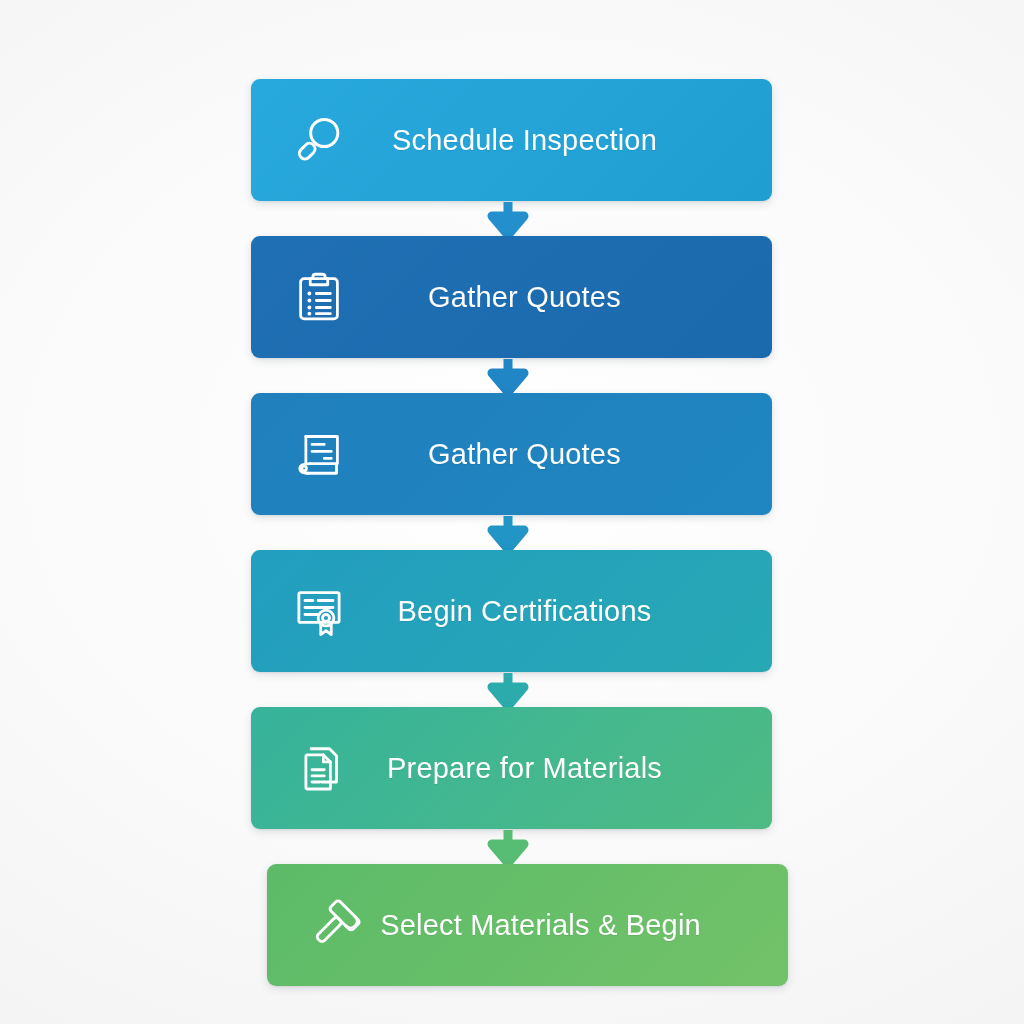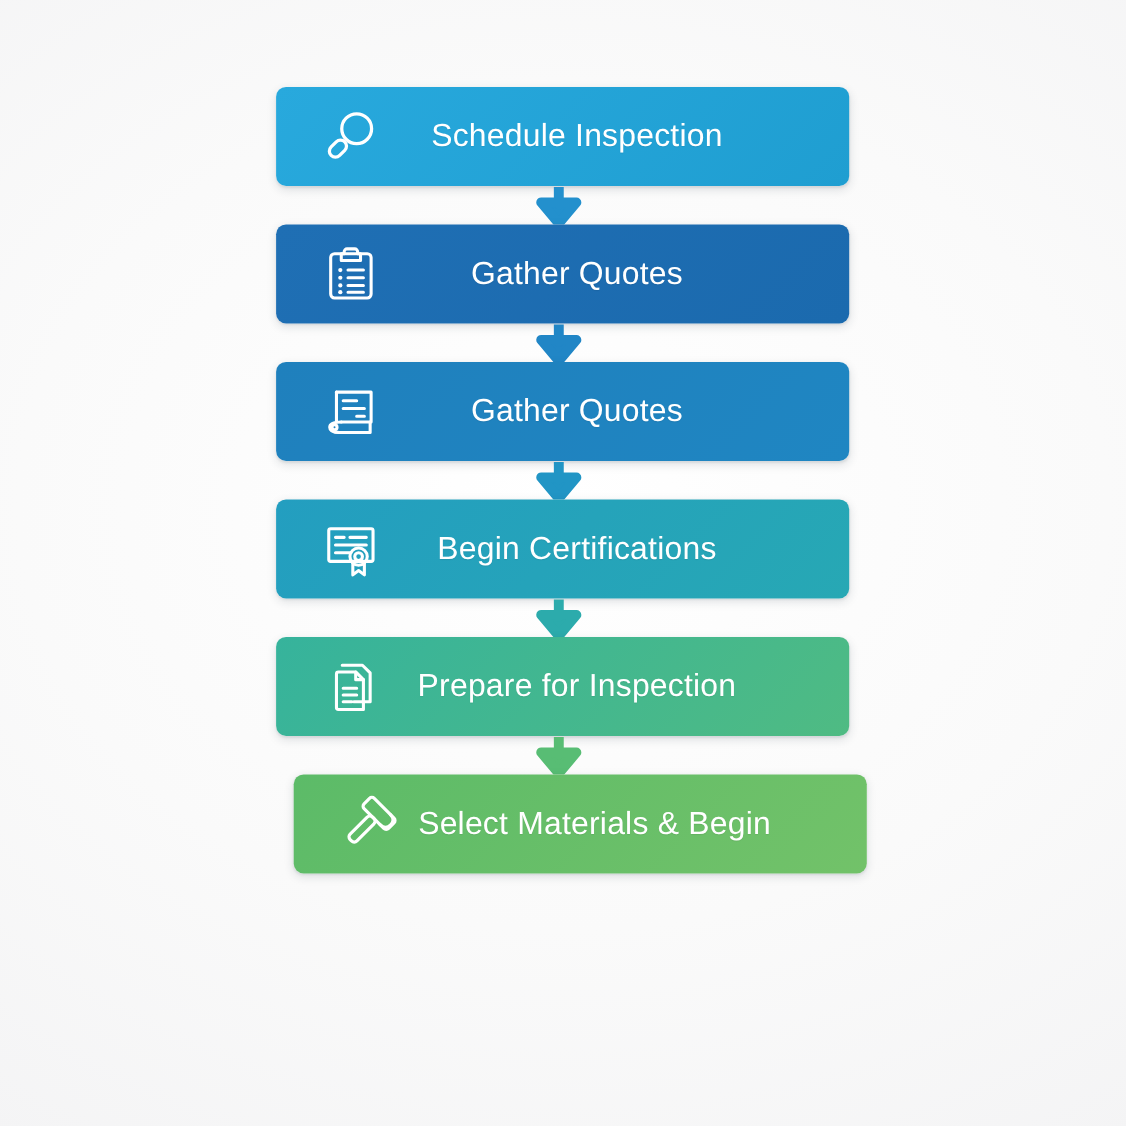--- a/index.html
+++ b/index.html
@@ -22,21 +22,21 @@
   }
   .flow {
     position: absolute;
     left: 251px;
     top: 79px;
     width: 521px;
   }
   .node {
     position: relative;
     width: 521px;
-    height: 90px;
+    height: 122px;
     border-radius: 9px;
     display: flex;
     align-items: center;
     box-shadow: 0 3px 9px rgba(30,45,60,0.13), 0 1px 2px rgba(30,45,60,0.08);
     overflow: hidden;
   }
   .node .icon {
     position: absolute;
     left: 38px;
     top: 50%;
@@ -161,21 +161,21 @@
 
     <div class="node" style="background: linear-gradient(135deg, rgb(54, 179, 156) 0%, rgb(79, 187, 131) 100%);">
       <span class="icon">
         <svg viewBox="0 0 64 64" fill="none" stroke="#ffffff" stroke-width="3.2" stroke-linecap="round" stroke-linejoin="round">
           <path d="M23 10 H44 L52 18 V48 H35"></path>
           <path d="M19 17 H37 L45 25 V56 H19 a2 2 0 0 1 -2 -2 V19 a2 2 0 0 1 2 -2 z"></path>
           <path d="M37 17 V25 H45"></path>
           <path d="M24 34 H38 M24 41 H38 M24 48 H33"></path>
         </svg>
       </span>
-      <span class="label">Prepare for Inspection</span>
+      <span class="label">Prepare for Materials</span>
     </div>
 
     <div class="connector">
       <svg width="52" height="34" viewBox="0 0 52 34">
         <path d="M26 0 L26 16 M26 33 L10 14 L42 14 Z" fill="#58bd74" stroke="#58bd74" stroke-width="9" stroke-linejoin="round" stroke-linecap="round"></path>
       </svg>
     </div>
 
     <div class="node" style="background: linear-gradient(135deg, rgb(92, 187, 104) 0%, rgb(114, 194, 105) 100%); margin-left: 16px;">
       <span class="icon">

